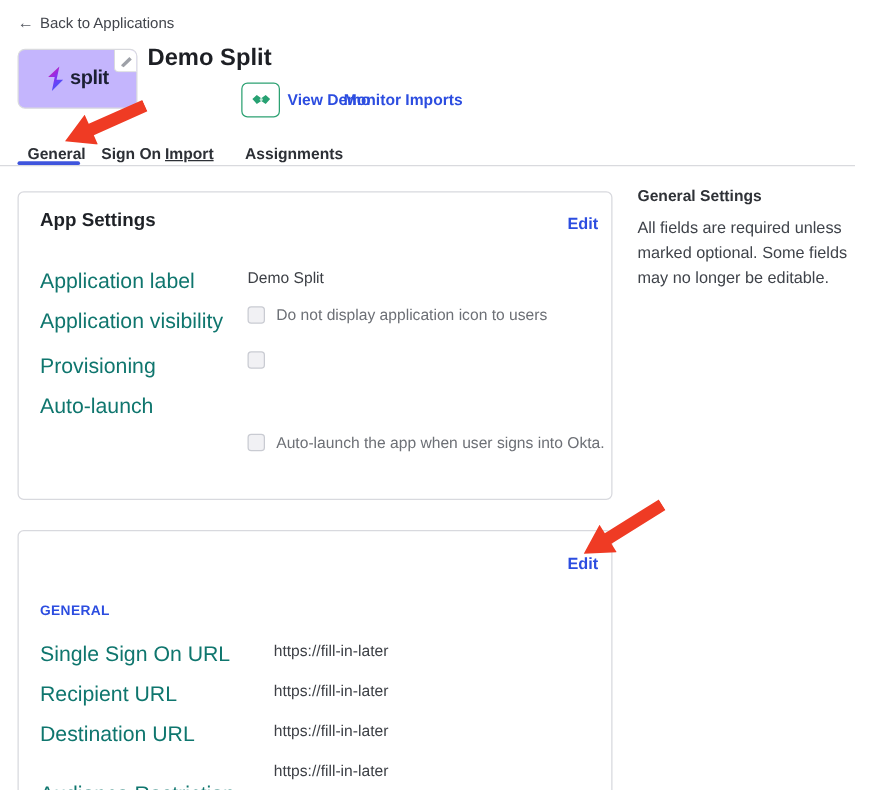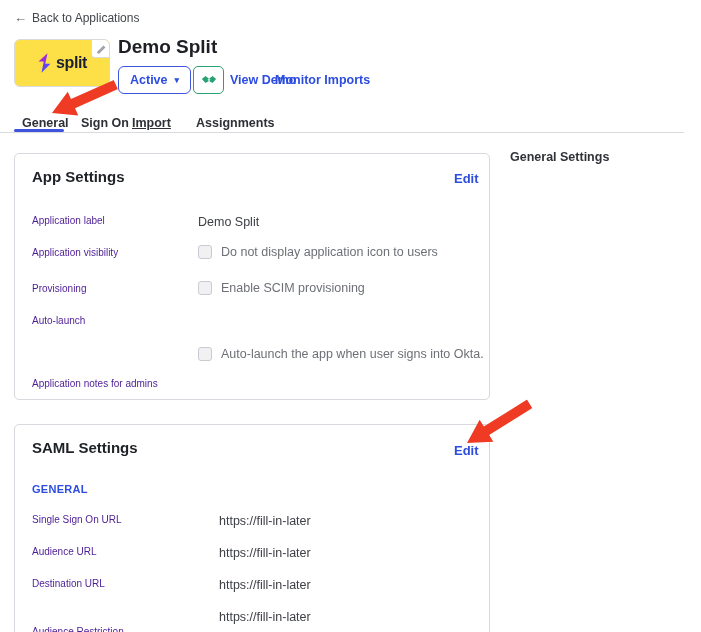--- a/index.html
+++ b/index.html
@@ -7,21 +7,21 @@
     font-family:"Liberation Sans", sans-serif; color:#3d4046; }
   .abs { position:absolute; }
   #stage { position:relative; width:701px; height:632px; background:#fff; }
 
   
   .back-link { left:14px; top:10px; font-size:12px; color:#42454c; cursor:pointer;
     display:flex; align-items:center; gap:5px; }
   .back-link .arrow { font-size:13px; color:#5a5e66; }
 
   
-  .logo-box { left:14px; top:39px; width:96px; height:48px; background:#fde047;
+  .logo-box { left:14px; top:39px; width:96px; height:48px; background:#c4b5fd;
     border:1px solid #d9dade; border-radius:6px; }
   .logo-inner { position:absolute; left:0; top:0; width:100%; height:100%;
     display:flex; align-items:center; justify-content:center; gap:4px; }
   .logo-word { font-size:16px; font-weight:800; color:#1c2033; letter-spacing:-0.4px; }
   .pencil-corner { position:absolute; top:0; right:0; width:18px; height:18px;
     border-left:1px solid #d9dade; border-bottom:1px solid #d9dade;
     border-bottom-left-radius:4px; border-top-right-radius:5px; background:#fff;
     display:flex; align-items:center; justify-content:center; cursor:pointer; }
 
   
@@ -44,21 +44,21 @@
   .tab-underline { left:14px; top:129px; width:50px; height:3px; background:#3f55dd;
     border-radius:2px; }
   .tabs-divider { left:0; top:132px; width:684px; height:1px; background:#d9dade; }
 
   
   .card { background:#fff; border:1px solid #d8d9de; border-radius:5px; }
   .card-app { left:14px; top:153px; width:476px; height:247px; }
   .card-saml { left:14px; top:424px; width:476px; height:240px; }
   .card-title { position:absolute; left:17px; font-size:15px; font-weight:700; color:#1e2126;text-align:center; }
   .edit-link { position:absolute; font-size:13px; font-weight:700; color:#2c4de0; cursor:pointer; }
-  .row-label { position:absolute; left:17px; font-size:10px; color:#4c1d95; }
+  .row-label { position:absolute; left:17px; font-size:17px; color:#0f766e; }
   .row-value { position:absolute; left:183px; font-size:12.5px; color:#3d4046; }
   .cb-row { position:absolute; left:183px; display:flex; align-items:flex-end; gap:9px; }
   .checkbox { width:14px; height:14px; background:#f1f1f4; border:1px solid #c9cbd2;
     border-radius:3px; flex:0 0 auto; cursor:pointer; }
   .cb-label { font-size:12.5px; color:#6d7076; }
   .section-heading { position:absolute; left:17px; font-size:11px; font-weight:700;
     color:#2c4de0; letter-spacing:0.3px; }
   .saml-value { position:absolute; left:204px; font-size:12.5px; color:#3d4046; }
 
   
@@ -97,24 +97,20 @@
     </div>
     <div class="pencil-corner">
       <svg width="10" height="10" viewBox="0 0 12 12">
         <path d="M2 10 L9 3 L10.2 4.2 L3.2 11" fill="none" stroke="#9ea1a8" stroke-width="1.6" stroke-linecap="round"></path>
       </svg>
     </div>
   </div>
 
   <div class="abs page-title">Demo Split</div>
 
-  <div class="abs active-btn">
-    <span>Active</span>
-    <span class="caret">▾</span>
-  </div>
 
   <div class="abs green-btn">
     <svg width="16" height="12" viewBox="0 0 18 12">
       <path d="M1 5 L5 1.5 L9 4.5 L13 1.5 L17 5 L13 9.5 L9 7 L5 9.5 Z" fill="#27a172"></path>
       <circle cx="9" cy="5.6" r="1.4" fill="#bfe9d8"></circle>
     </svg>
   </div>
 
   <div class="abs hdr-link view-logs">View Demo</div>
   <div class="abs hdr-link monitor-imports">Monitor Imports</div>
@@ -135,52 +131,50 @@
 
     <div class="row-label" style="top:93px;">Application visibility</div>
     <div class="cb-row" style="top:91px;">
       <span class="checkbox"></span>
       <span class="cb-label">Do not display application icon to users</span>
     </div>
 
     <div class="row-label" style="top:129px;">Provisioning</div>
     <div class="cb-row" style="top:127px;">
       <span class="checkbox"></span>
-      <span class="cb-label">Enable SCIM provisioning</span>
     </div>
 
     <div class="row-label" style="top:161px;">Auto-launch</div>
     <div class="cb-row" style="top:159px;margin-top:34px;">
       <span class="checkbox"></span>
       <span class="cb-label">Auto-launch the app when user signs into Okta.</span>
     </div>
 
-    <div class="row-label" style="top:224px;">Application notes for admins</div>
   </div>
 
   <div class="abs card card-saml">
-    <div class="card-title" style="top:14px;">SAML Settings</div>
     <div class="edit-link" style="left:439px; top:18px;">Edit</div>
 
     <div class="section-heading" style="top:58px;">GENERAL</div>
 
     <div class="row-label" style="top:89px;">Single Sign On URL</div>
     <div class="saml-value" style="top:89px;">https://fill-in-later</div>
 
-    <div class="row-label" style="top:121px;">Audience URL</div>
+    <div class="row-label" style="top:121px;">Recipient URL</div>
     <div class="saml-value" style="top:121px;">https://fill-in-later</div>
 
     <div class="row-label" style="top:153px;">Destination URL</div>
     <div class="saml-value" style="top:153px;">https://fill-in-later</div>
 
     <div class="row-label" style="top:201px;">Audience Restriction</div>
     <div class="saml-value" style="top:185px;">https://fill-in-later</div>
   </div>
 
   <div class="abs side-heading">General Settings</div>
+  <div class="abs side-body">All fields are required unless marked optional. Some fields may no longer be editable.</div>
 
   <svg class="anno-arrow arrow-tab" width="70" height="26" viewBox="0 0 70 26">
     <polygon points="0,13 23,0 23,8 70,8 70,18 23,18 23,26" fill="#ef3b24"></polygon>
   </svg>
   <svg class="anno-arrow arrow-edit" width="74" height="26" viewBox="0 0 74 26">
     <polygon points="0,13 23,0 23,8 74,8 74,18 23,18 23,26" fill="#ef3b24"></polygon>
   </svg>
 
 </div>
 

